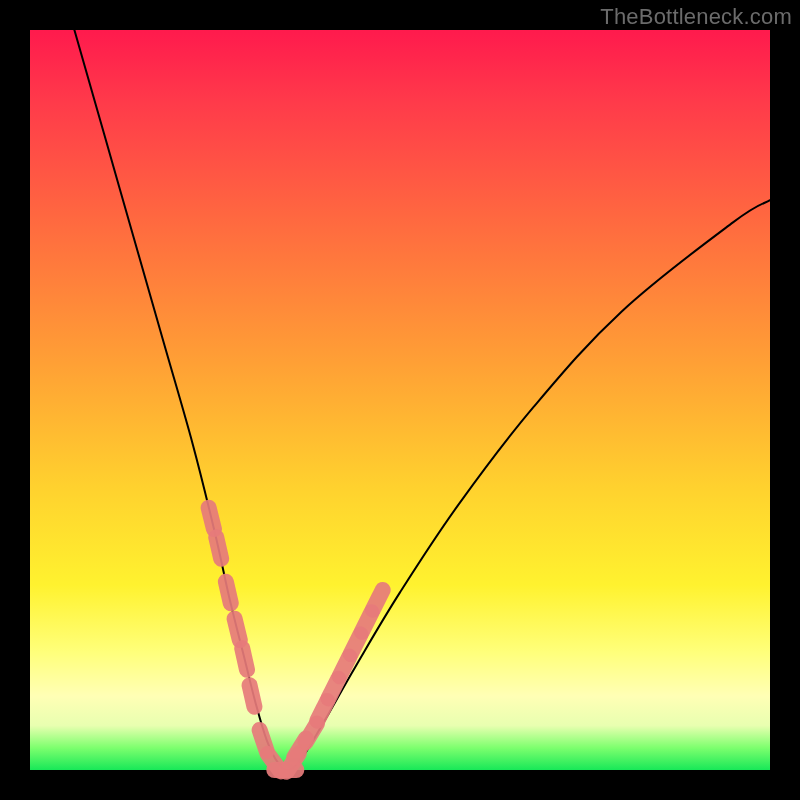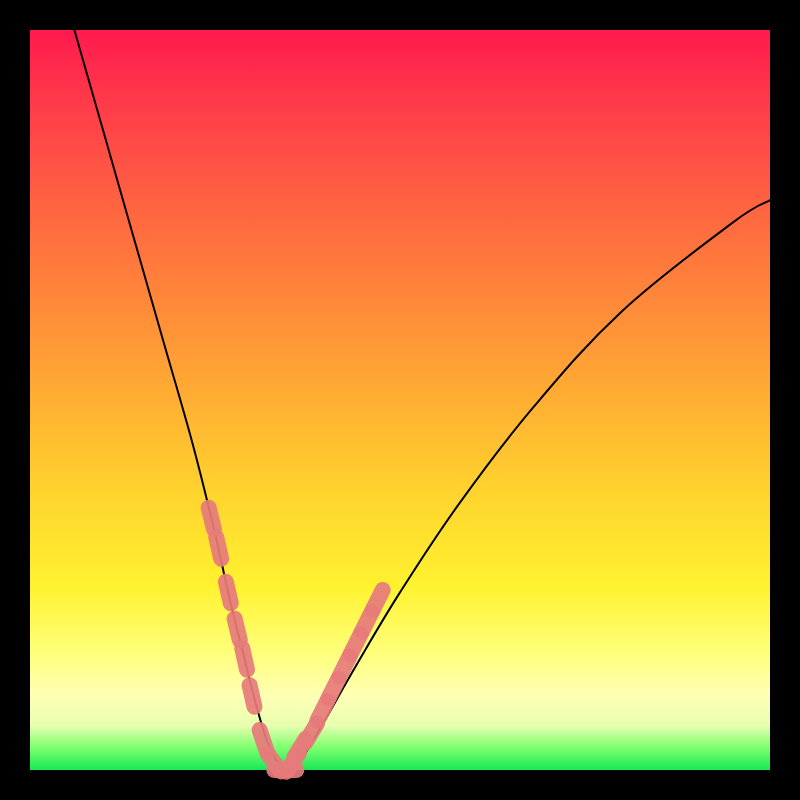--- a/index.html
+++ b/index.html
@@ -57,20 +57,21 @@
     top: 0;
     width: 740px;
     height: 740px;
     overflow: visible;
   }
 </style>
 </head>
 <body>
 
 <div class="frame">
+  <div class="watermark">TheBottleneck.com</div>
 
   <div class="plot-area">
     <svg class="curves" id="curve-svg" viewBox="0 0 740 740" preserveAspectRatio="none">
         <path d="M 44.40 0.00 C 49.73 18.65, 63.34 66.30, 74.00 103.60 C 84.66 140.90, 92.94 169.90, 103.60 207.20 C 114.26 244.50, 122.54 273.50, 133.20 310.80 C 143.86 348.10, 153.48 379.77, 162.80 414.40 C 172.12 449.03, 178.34 475.23, 185.00 503.20 C 191.66 531.17, 194.47 547.16, 199.80 569.80 C 205.13 592.44, 209.94 610.35, 214.60 629.00 C 219.26 647.65, 221.70 658.75, 225.70 673.40 C 229.70 688.05, 232.80 699.74, 236.80 710.40 C 240.80 721.06, 243.90 727.27, 247.90 732.60 C 251.90 737.93, 254.34 741.33, 259.00 740.00 C 263.66 738.67, 267.14 734.52, 273.80 725.20 C 280.46 715.88, 286.68 704.18, 296.00 688.20 C 305.32 672.22, 312.28 659.04, 325.60 636.40 C 338.92 613.76, 351.35 591.70, 370.00 562.40 C 388.65 533.10, 405.22 506.90, 429.20 473.60 C 453.18 440.30, 473.90 412.03, 503.20 377.40 C 532.50 342.77, 556.04 314.50, 592.00 281.20 C 627.96 247.90, 676.36 212.38, 703.00 192.40 C 729.64 172.42, 733.34 174.20, 740.00 170.20" fill="none" stroke="#000000" stroke-width="2" stroke-linecap="round" stroke-linejoin="round"></path>
         <g>
           <line x1="178.63" y1="477.73" x2="183.97" y2="499.07" stroke="#e77b7b" stroke-width="16" stroke-linecap="round" opacity="0.92"></line>
           <line x1="186.23" y1="507.28" x2="191.17" y2="528.72" stroke="#e77b7b" stroke-width="16" stroke-linecap="round" opacity="0.92"></line>
           <line x1="195.88" y1="551.67" x2="200.76" y2="573.13" stroke="#e77b7b" stroke-width="16" stroke-linecap="round" opacity="0.92"></line>
           <line x1="204.59" y1="588.71" x2="209.81" y2="610.09" stroke="#e77b7b" stroke-width="16" stroke-linecap="round" opacity="0.92"></line>
           <line x1="212.21" y1="618.26" x2="216.99" y2="639.74" stroke="#e77b7b" stroke-width="16" stroke-linecap="round" opacity="0.92"></line>

